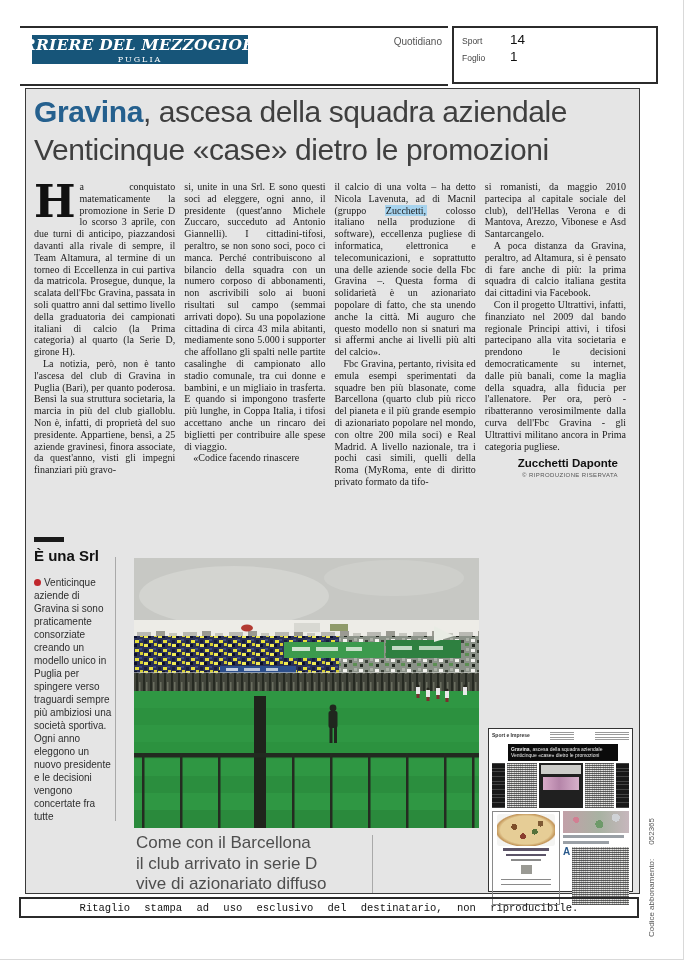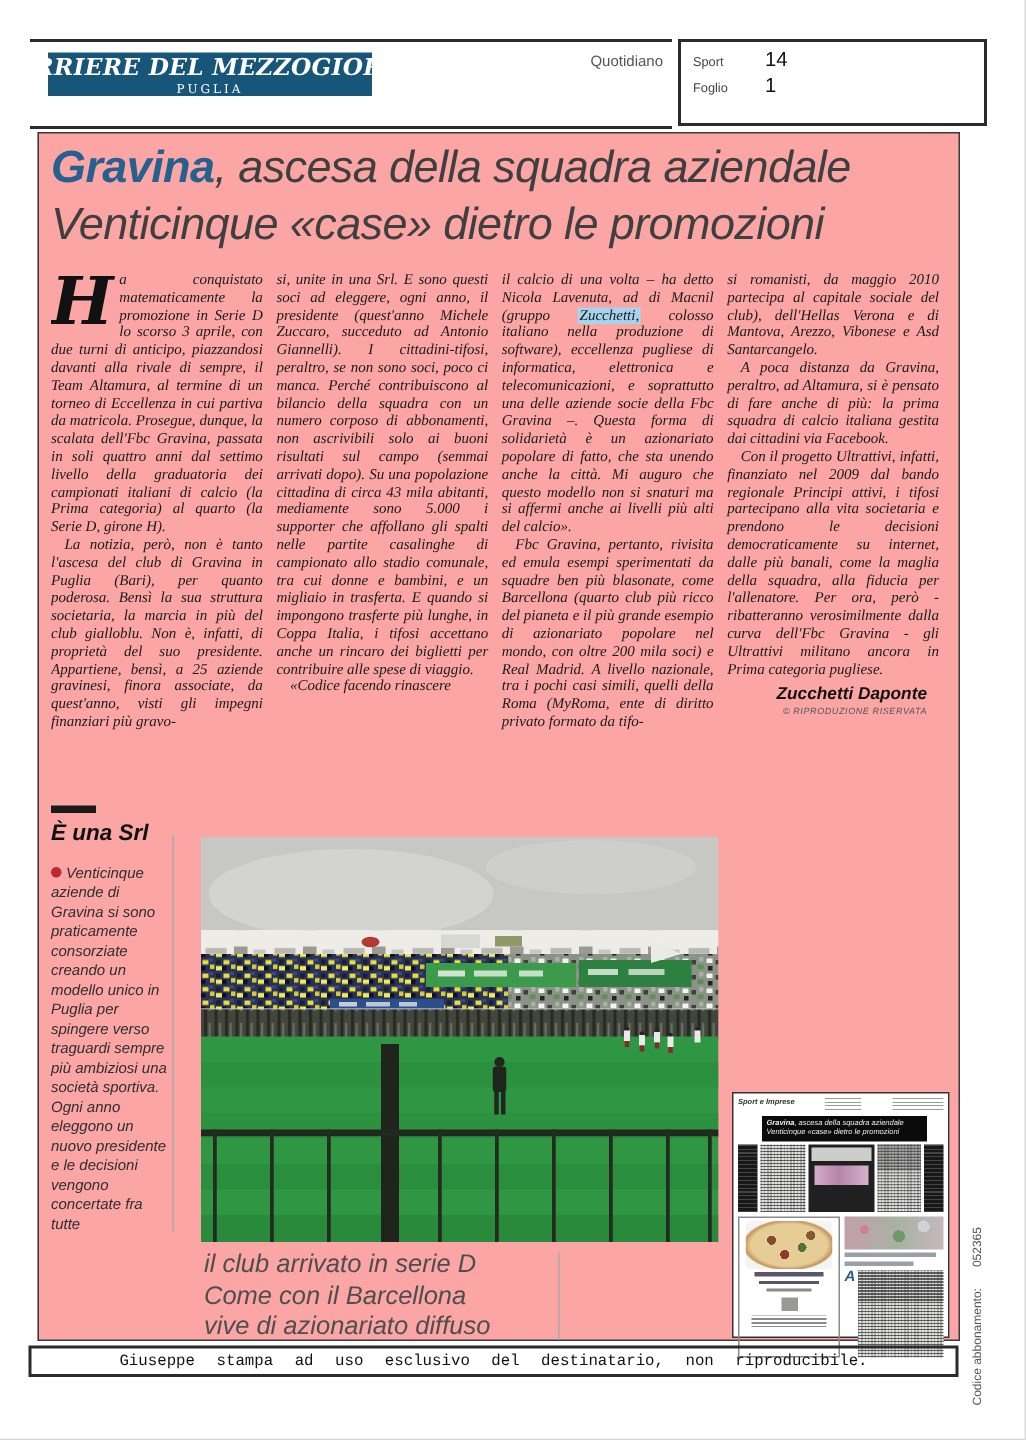--- a/index.html
+++ b/index.html
@@ -17,21 +17,21 @@
   .masthead-sub{color:#fff;font-family:"DejaVu Serif",serif;font-size:8px;letter-spacing:2px;margin-top:1px;}
   .quotidiano{position:absolute;right:6px;top:8px;font-size:10px;color:#555;}
   .meta-box{position:absolute;left:452px;top:26px;width:206px;height:58px;border:2px solid #2b2b2b;
             box-sizing:border-box;padding:4px 0 0 8px;}
   .meta-row{display:flex;align-items:baseline;height:17px;}
   .meta-label{width:48px;font-size:8.5px;color:#444;}
   .meta-value{font-size:13.5px;color:#111;}
 
   
   .article-box{position:absolute;left:25px;top:88px;width:615px;height:806px;
-               border:1px solid #3a3a3a;box-sizing:border-box;background:#fca5a5;font-style:italic;}
+               border:1px solid #3a3a3a;box-sizing:border-box;background:#e5e5e5;}
   .headline{position:absolute;left:8px;top:4px;width:596px;font-size:30px;line-height:38px;
             color:#3f3f3f;letter-spacing:-.4px;}
   .headline .lead{font-weight:bold;color:#25608e;}
 
   
   .cols{position:absolute;left:8px;top:92px;width:592px;height:354px;display:flex;gap:9px;overflow:hidden;}
   .col{flex:1;font-family:"Liberation Serif",serif;font-size:10px;line-height:11.8px;
        color:#1a1a1a;text-align:justify;}
   .col p{margin:0;text-indent:9px;}
   .col p.cont{text-indent:0;}
@@ -288,22 +288,22 @@
           <rect x="196" y="195" width="2.5" height="75"></rect>
             <rect x="234" y="195" width="2.5" height="75"></rect>
           <rect x="272" y="195" width="2.5" height="75"></rect>
             <rect x="310" y="195" width="2.5" height="75"></rect>
           <rect x="338" y="195" width="2.5" height="75"></rect>
         </g>
       </svg>
     </div>
 
     <div class="caption">
+      <div>Come con il Barcellona</div>
       <div>il club arrivato in serie D</div>
-      <div>Come con il Barcellona</div>
       <div>vive di azionariato diffuso</div>
     </div>
     <div class="caption-rule"></div>
 
     <div class="thumb">
       <div class="t-top">
         <span class="t-section">Sport e Imprese</span>
         <span class="t-lines"></span>
         <span class="t-lines wide"></span>
       </div>
@@ -337,21 +337,21 @@
           <div class="art-text">
             <span class="art-initial">A</span>
             <div class="art-noise noise"></div>
           </div>
         </div>
       </div>
     </div>
   </div>
 
   <div class="strip">
-    <span>Giuseppe stampa ad uso esclusivo del destinatario, non riproducibile.</span>
+    <span>Ritaglio stampa ad uso esclusivo del destinatario, non riproducibile.</span>
   </div>
 
   <div class="vcode">
     <span>Codice abbonamento:</span>
     <span>052365</span>
   </div>
 
 </div>
 
 </body></html>

